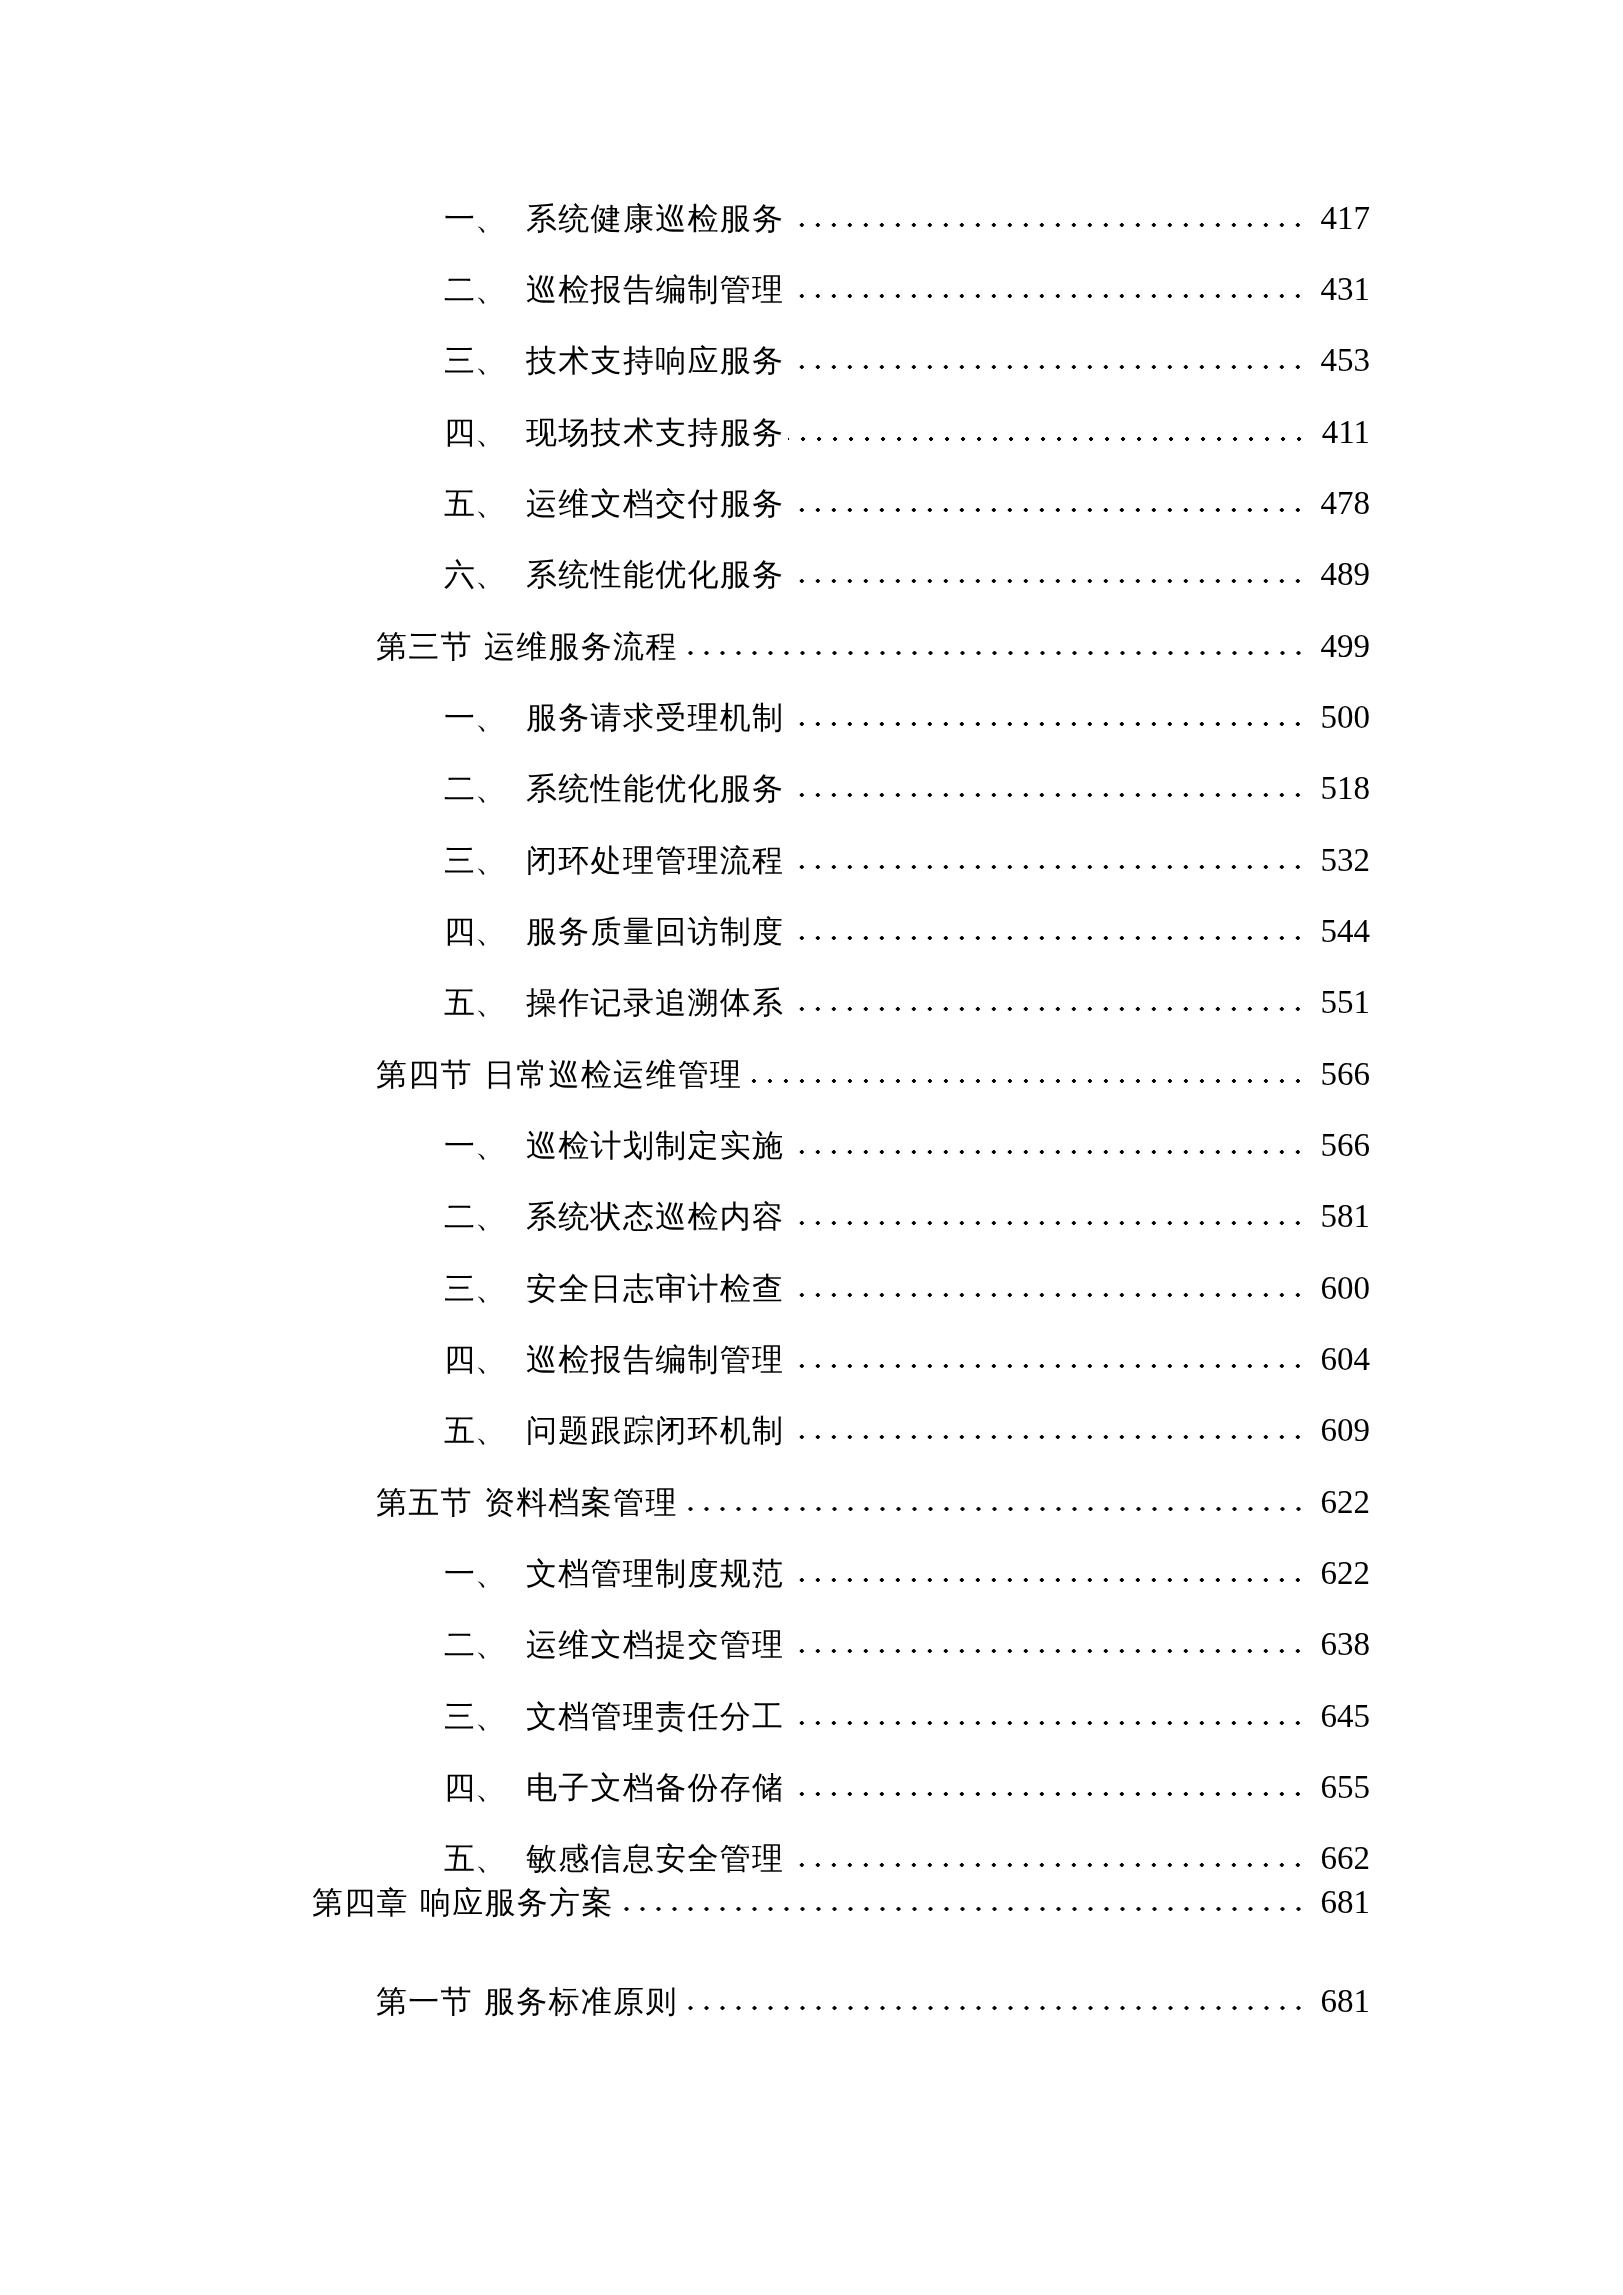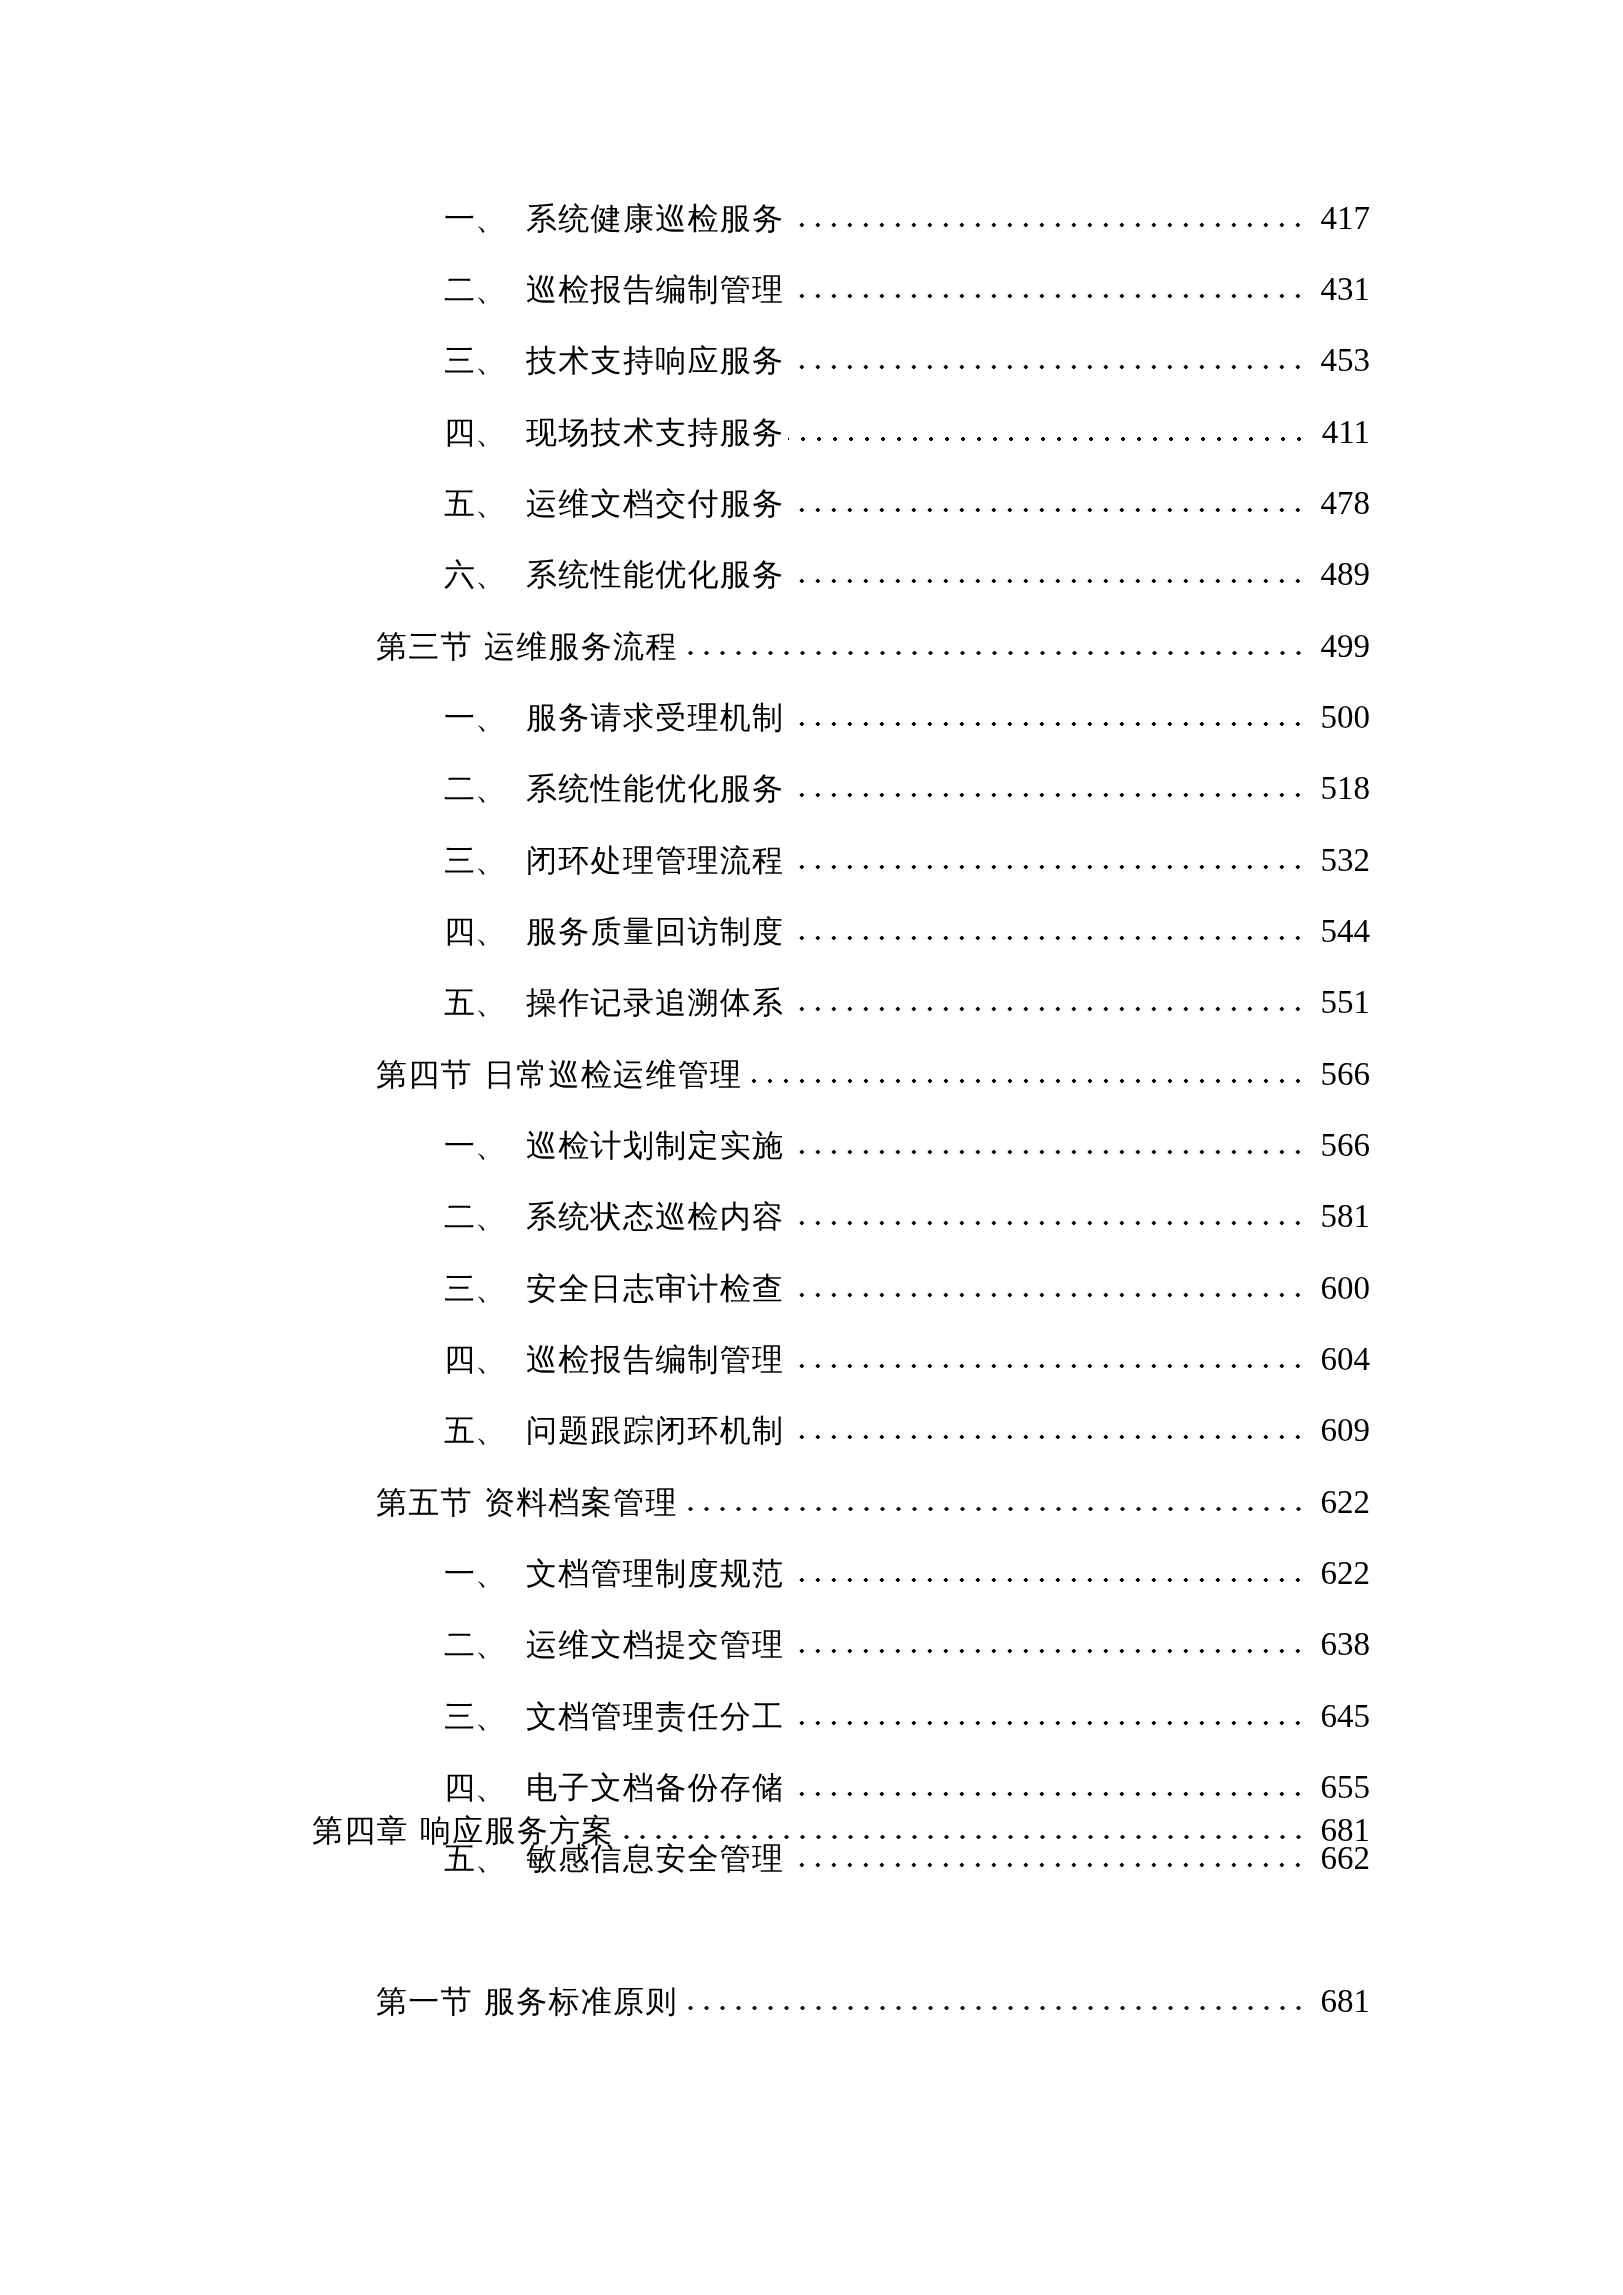--- a/index.html
+++ b/index.html
@@ -189,21 +189,21 @@
     <span class="page">655</span>
   </div>
 
   <div class="row lvl-item" style="top:1832px">
     <span class="num">五、</span>
     <span class="title">敏感信息安全管理</span>
     <span class="leader"></span>
     <span class="page">662</span>
   </div>
 
-  <div class="row lvl-chapter" style="top:1804px">
+  <div class="row lvl-chapter" style="top:1876px">
     <span class="chap">第四章</span>
     <span class="title">响应服务方案</span>
     <span class="leader"></span>
     <span class="page">681</span>
   </div>
 
   <div class="row lvl-section" style="top:1975px">
     <span class="chap">第一节</span>
     <span class="title">服务标准原则</span>
     <span class="leader"></span>

